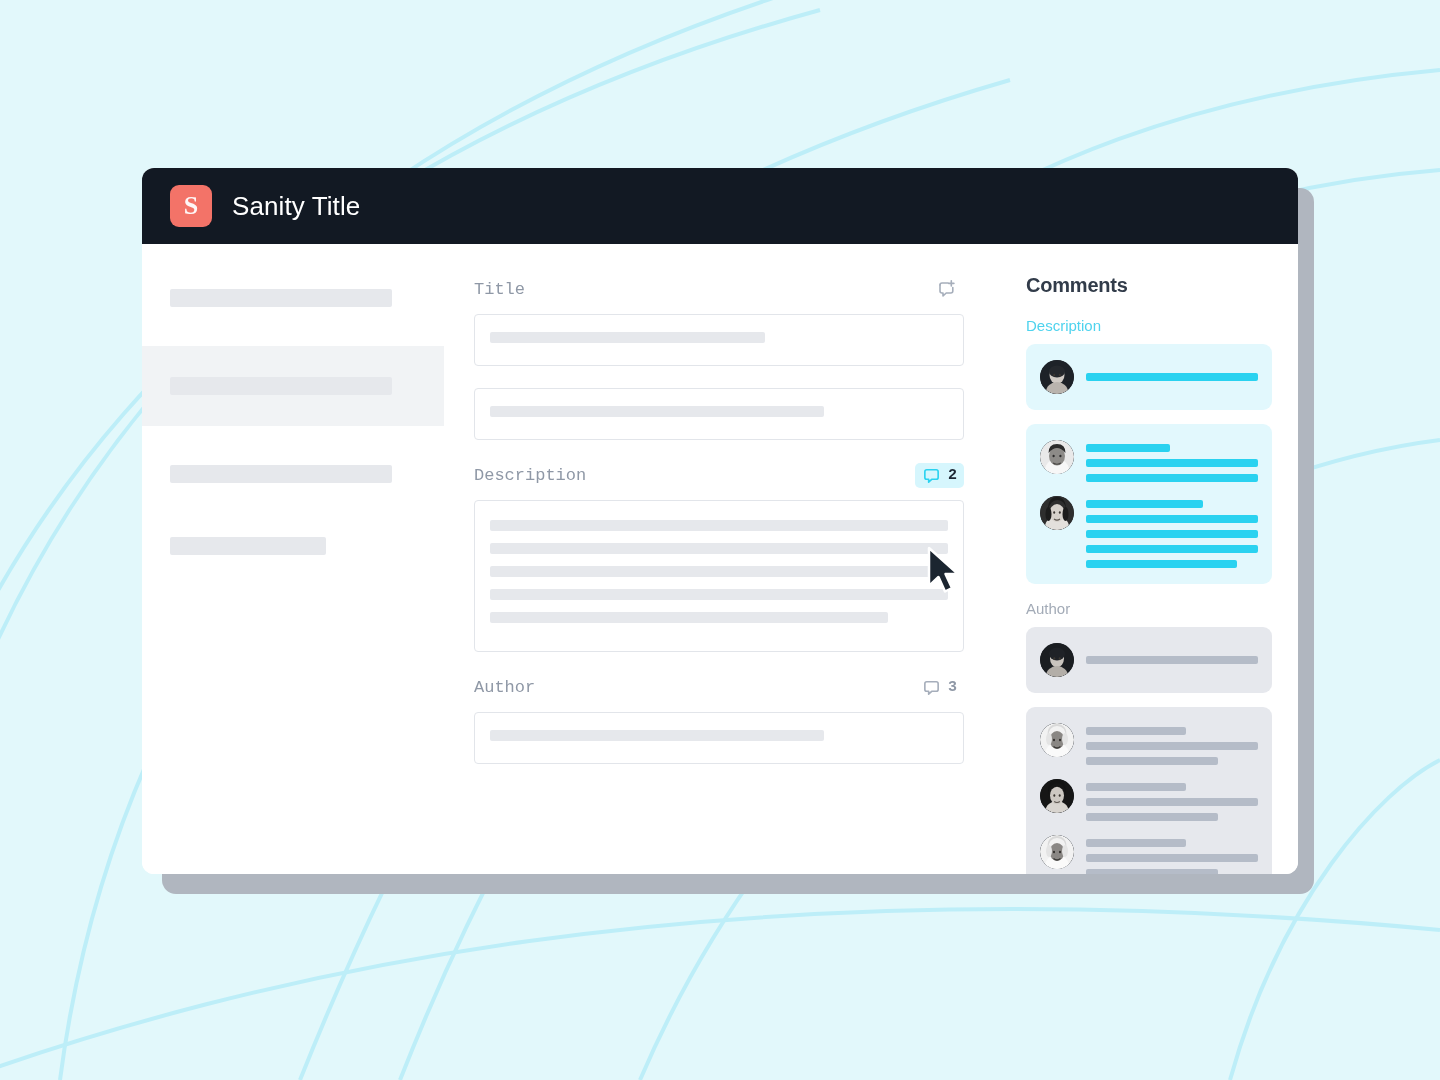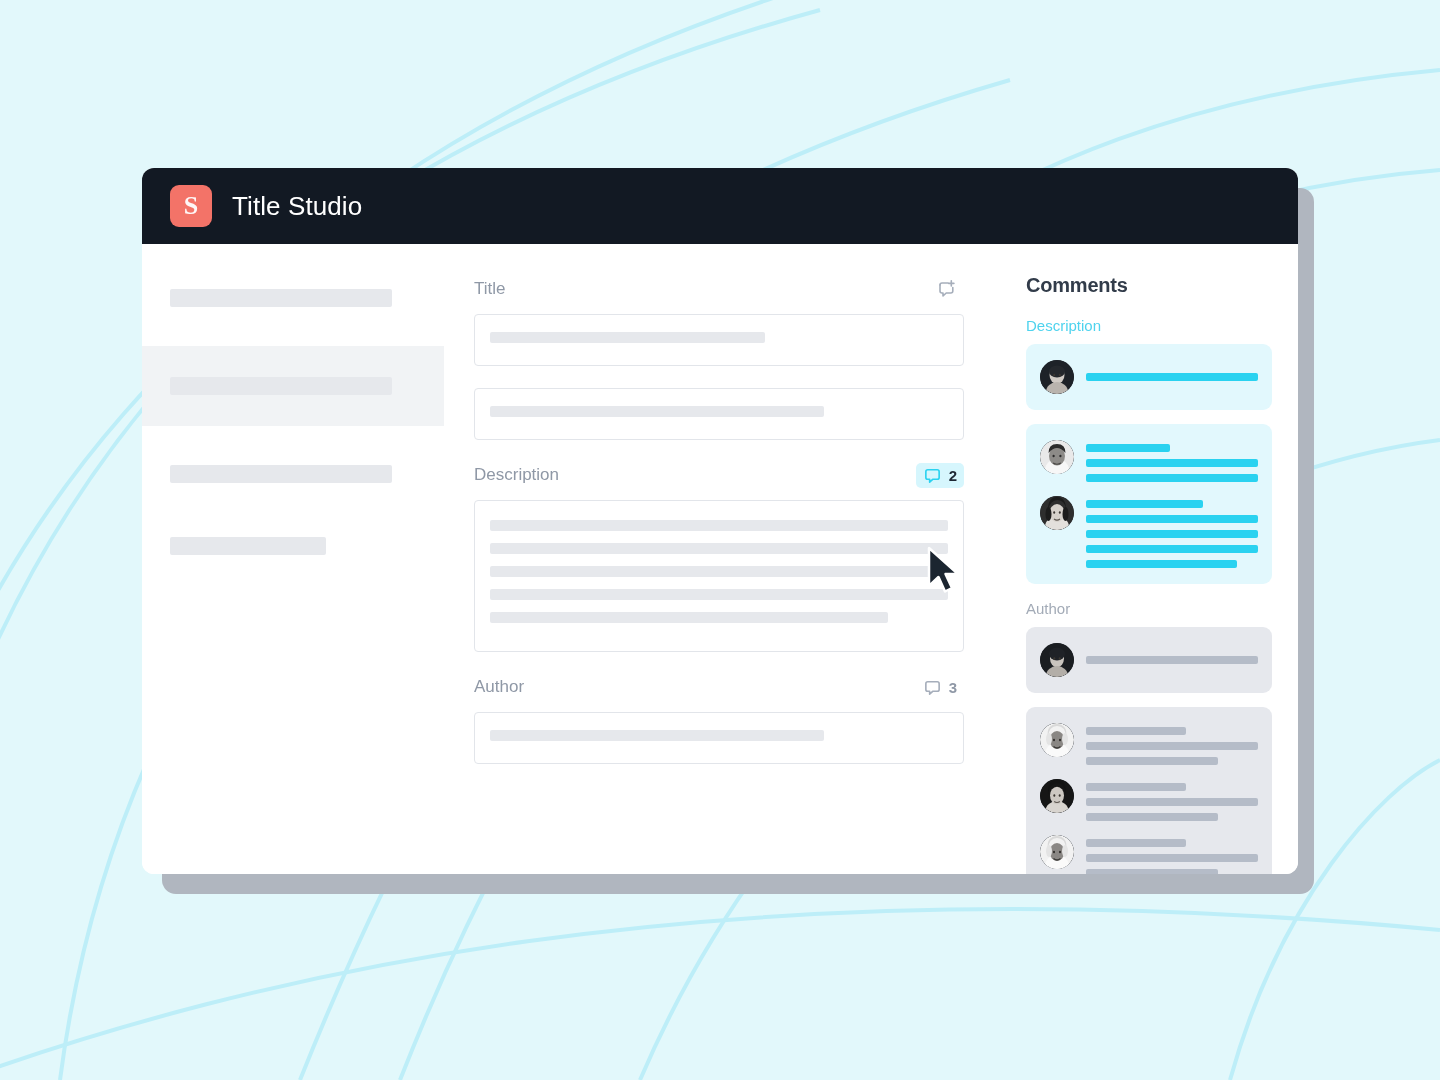--- a/index.html
+++ b/index.html
@@ -111,21 +111,21 @@
     height: 18px;
   }
 
   
   .form-col {
     flex: 1 1 auto;
     padding: 32px 44px 0 30px;
     position: relative;
   }
 
-  .field { margin-bottom: 22px; }
+  .field { margin-bottom: 22px; font-family: Liberation Mono, monospace; }
 
   .field-head {
     display: flex;
     align-items: center;
     justify-content: space-between;
     height: 26px;
     margin-bottom: 12px;
   }
 
   .field-label {
@@ -252,21 +252,21 @@
 <div class="window-shadow"></div>
 
 <div class="window">
 
   <div class="titlebar">
     <div class="logo-mark">
       <svg width="30" height="30" viewBox="0 0 30 30">
         <text x="15" y="23" text-anchor="middle" font-family="Liberation Serif, serif" font-size="26" font-weight="700" fill="#ffffff" opacity="0.95">S</text>
       </svg>
     </div>
-    <div class="app-title">Title Studio</div>
+    <div class="app-title">Sanity Title</div>
   </div>
 
   <div class="window-body">
 
     <div class="sidebar">
       <div class="nav-item">
         <div class="skeleton" style="width:222px"></div>
       </div>
       <div class="nav-item spacer-sm"></div>
       <div class="nav-item selected">

